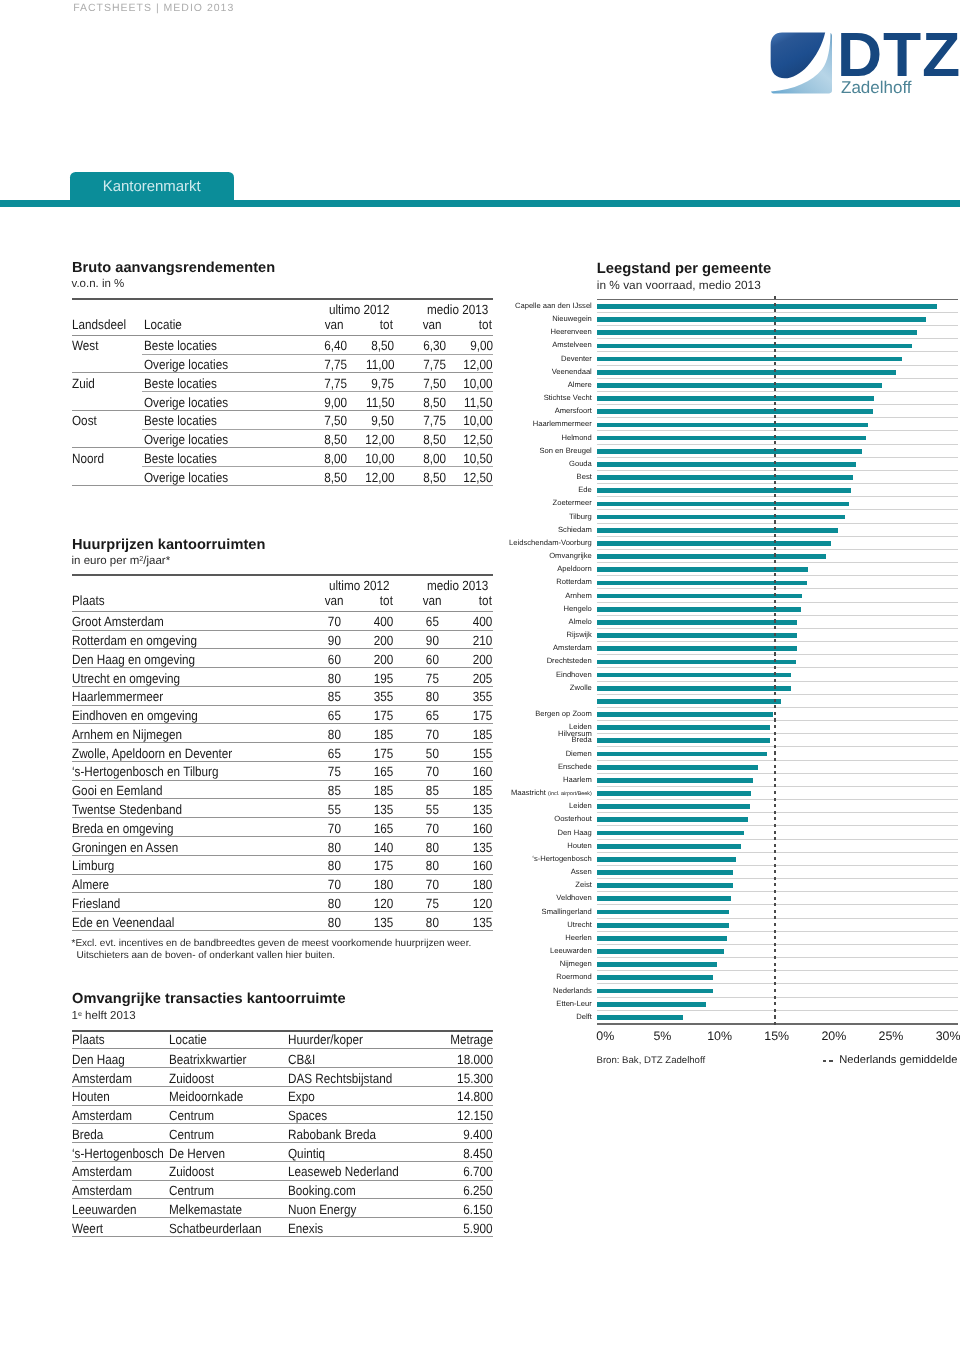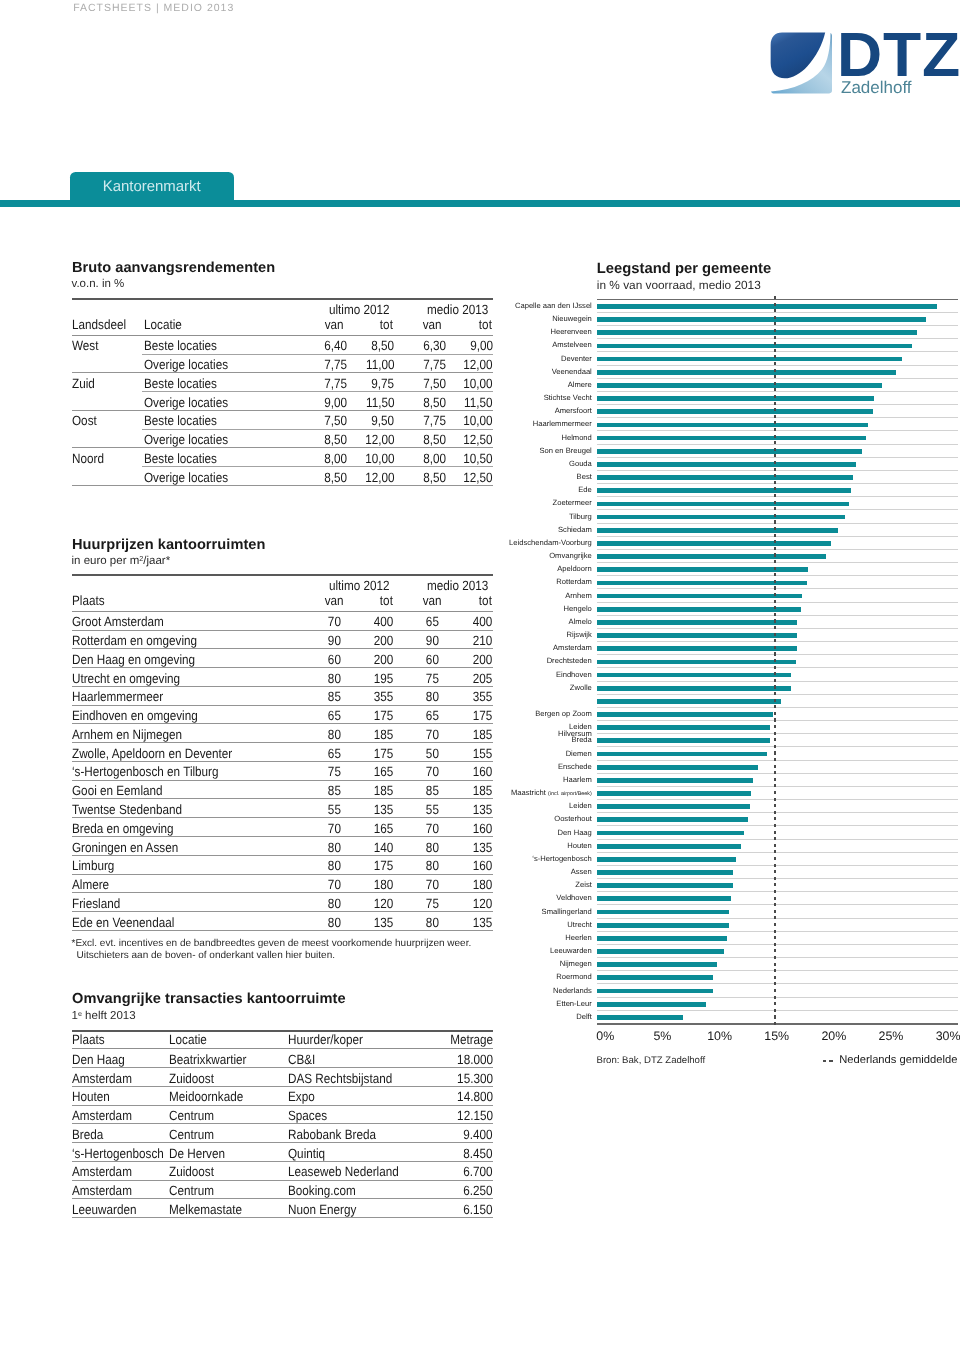--- a/index.html
+++ b/index.html
@@ -393,20 +393,27 @@
         <div class="c" style="left:97px;">Centrum</div>
         <div class="c" style="left:216px;">Booking.com</div>
         <div class="c ra" style="right:0px;">6.250</div>
         <div class="ln"></div>
       </div>
       <div class="row">
         <div class="c" style="left:0px;">Leeuwarden</div>
         <div class="c" style="left:97px;">Melkemastate</div>
         <div class="c" style="left:216px;">Nuon Energy</div>
         <div class="c ra" style="right:0px;">6.150</div>
+        <div class="ln"></div>
+      </div>
+      <div class="row">
+        <div class="c" style="left:0px;">Weert</div>
+        <div class="c" style="left:97px;">Schatbeurderlaan</div>
+        <div class="c" style="left:216px;">Enexis</div>
+        <div class="c ra" style="right:0px;">5.900</div>
         <div class="ln"></div>
       </div>
     </div>
 
   <div class="chart-title">Leegstand per gemeente</div>
   <div class="chart-sub">in % van voorraad, medio 2013</div>
   <div id="chart">
       <div class="gl" style="left:596.8px;top:311.9654545454546px;width:361.1px"></div>
       <div class="gl" style="left:596.8px;top:325.1309090909091px;width:361.1px"></div>
       <div class="gl" style="left:596.8px;top:338.29636363636365px;width:361.1px"></div>

